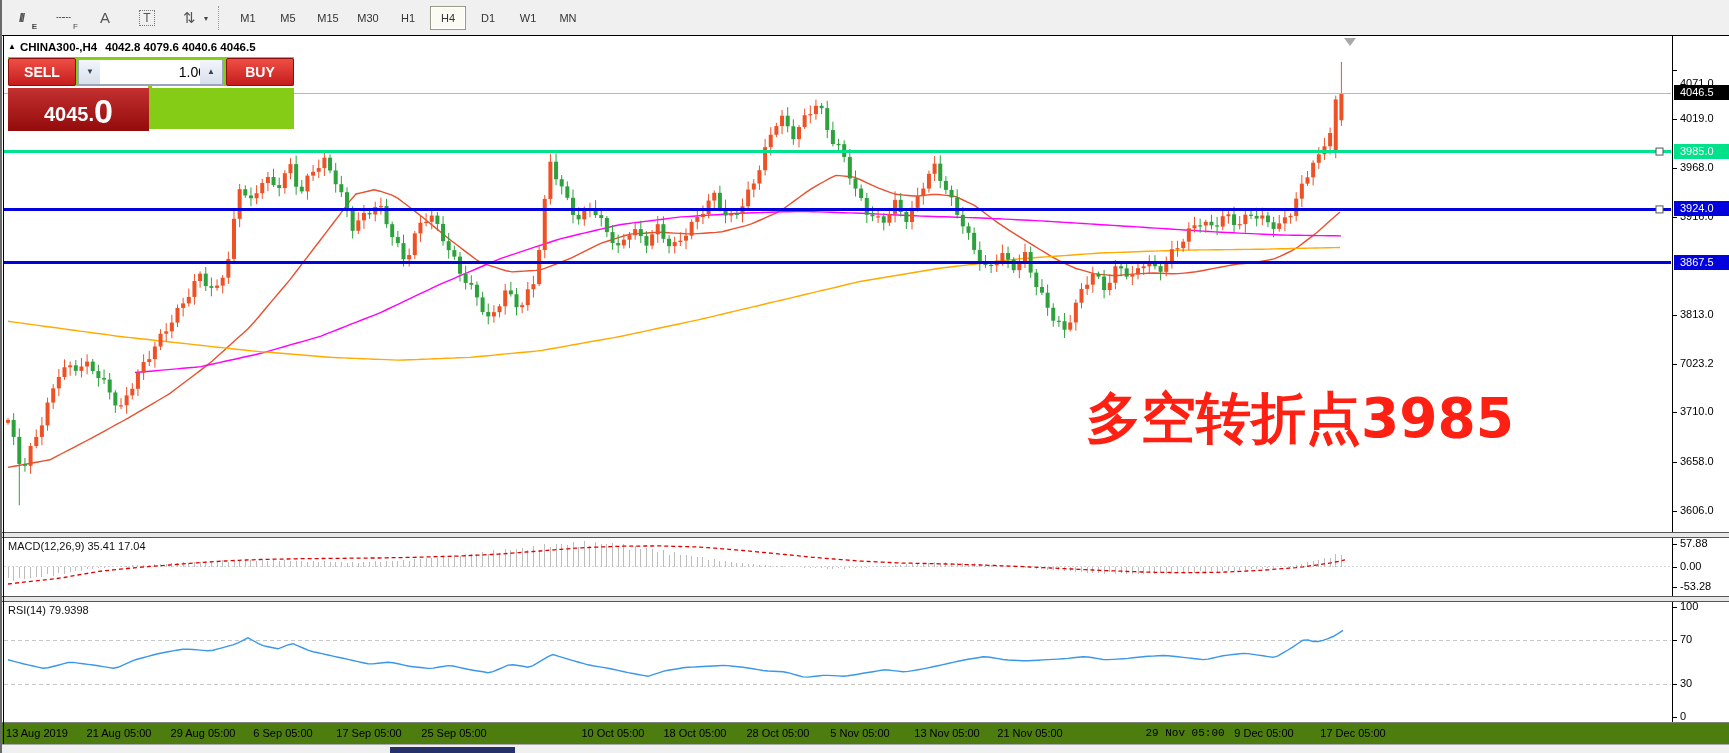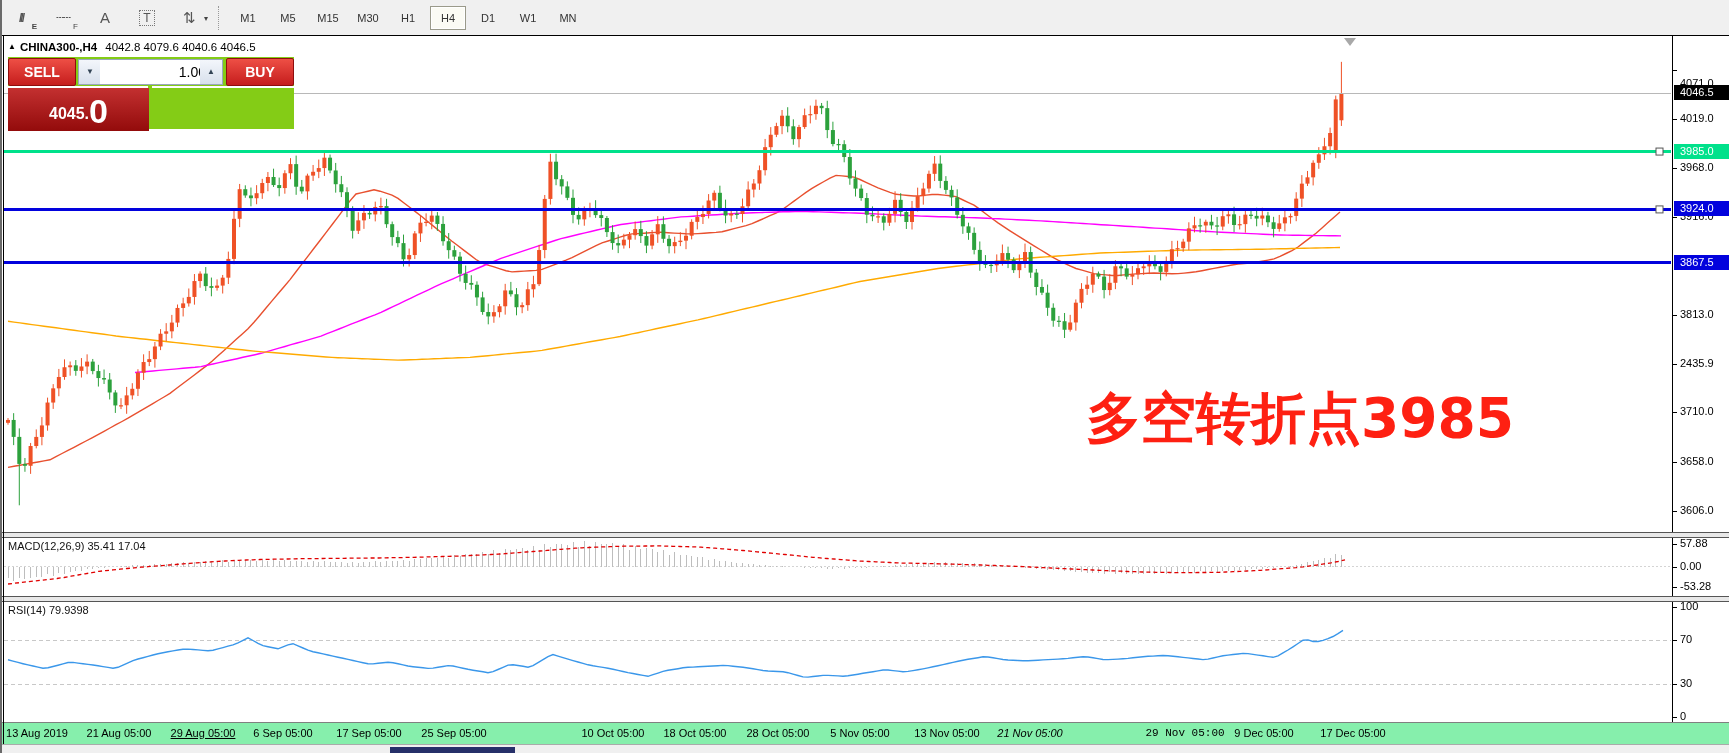--- a/index.html
+++ b/index.html
@@ -20,31 +20,31 @@
           justify-content:center;font-size:11px;color:#333;cursor:pointer;border:1px solid transparent}
   .tf-btn.active{background:#fbfbf4;border:1px solid #9a9a8a;box-shadow:inset 0 0 0 1px #fff}
   
   #left-edge{position:absolute;left:0;top:0;width:2px;height:753px;background:#6a6a6a;z-index:7}
   #plot-left-border{position:absolute;left:3px;top:36px;width:1px;height:708px;background:#000;z-index:5}
   .pane-sep{position:absolute;left:0;width:1729px;height:4px;background:#e8e8e8;
             border-top:1px solid #555;border-bottom:1px solid #555;z-index:4}
   #chart-svg{position:absolute;left:0;top:36px;z-index:1}
   #title{position:absolute;left:8px;top:41px;font-size:11.5px;font-weight:bold;color:#000;z-index:5}
   #title .tri{font-size:8px;vertical-align:2px;margin-right:4px}
-  #title .ohlc{font-weight:normal;margin-left:8px}
+  #title .ohlc{font-weight:bold;margin-left:8px}
   .ind-label{position:absolute;left:8px;font-size:11px;color:#111;z-index:4}
   
   #axis-col{position:absolute;left:1672px;top:36px;width:57px;height:708px;background:#fff;
             border-left:1px solid #000;z-index:3}
   .tick-label{position:absolute;left:7px;font-size:11px;color:#000;white-space:nowrap}
   .tick-dash{position:absolute;left:0;width:4px;height:1px;background:#000}
   .price-badge{position:absolute;left:1px;width:54px;height:15px;line-height:15px;font-size:11px;
                color:#fff;text-align:left;padding-left:6px;z-index:5}
   
-  #xaxis{position:absolute;left:0;top:722px;width:1729px;height:22px;background:#86efac;
+  #xaxis{position:absolute;left:0;top:722px;width:1729px;height:22px;background:#4d7c0f;
          border-top:1px solid #808080;z-index:3}
   .date-label{position:absolute;top:4px;font-size:11px;color:#000;transform:translateX(-50%);white-space:nowrap}
   #bottom-strip{position:absolute;left:0;top:744px;width:1729px;height:9px;background:#f0f0f0;
                 border-top:1px solid #aaa;z-index:6}
   #scroll-thumb{position:absolute;left:390px;top:2px;width:125px;height:6px;background:#263069}
   
   #trade-panel{position:absolute;left:8px;top:57px;width:286px;height:72px;z-index:8;
                background:#84cc16;font-family:"Liberation Sans",sans-serif}
   .tp-row1{position:absolute;left:0;top:0;width:286px;height:29px}
   .tp-btn{position:absolute;top:1px;height:26px;line-height:26px;text-align:center;color:#fff;
@@ -56,21 +56,21 @@
            border:1px solid #9aa7bd;color:#345;font-size:8px;text-align:center;line-height:24px;cursor:pointer}
   #vol-down{left:70px}
   #vol-up{left:192px;border-left:none}
   #vol-field{position:absolute;left:92px;top:2px;width:100px;height:24px;border:1px solid #9aa7bd;
              border-left:none;background:#fff;color:#000;font-size:14px;text-align:right;
              padding:0 6px;line-height:24px}
   .tp-underline{position:absolute;top:29px;height:2px;background:#fff}
   .tp-prices{position:absolute;left:0;top:31px;width:286px;height:41px;display:flex}
   .tp-price{width:141px;height:41px;margin-right:2px;background:linear-gradient(#c33030,#930b0b);
             color:#fff;display:flex;align-items:flex-end;justify-content:center;padding-bottom:2px;cursor:pointer}
-  .tp-price .small{font-size:16px;font-weight:bold;line-height:30px}
+  .tp-price .small{font-size:20px;font-weight:bold;line-height:30px}
   .tp-price .big{font-size:34px;font-weight:bold;line-height:36px}
   
   #annotation{position:absolute;left:1086px;top:382px;font-size:55px;font-weight:bold;color:#fe2012;
               z-index:4;font-family:"DejaVu Sans","Liberation Sans",sans-serif;white-space:nowrap}
 </style>
 </head>
 <body>
 
 <div id="left-edge"></div>
 <div id="toolbar">
@@ -869,21 +869,21 @@
     <div class="tick-label" style="top: 41px;">4071.0</div>
     <div class="tick-dash" style="top: 83.3163px;"></div>
     <div class="tick-label" style="top: 76.3163px;">4019.0</div>
     <div class="tick-dash" style="top: 131.684px;"></div>
     <div class="tick-label" style="top: 124.684px;">3968.0</div>
     <div class="tick-dash" style="top: 181px;"></div>
     <div class="tick-label" style="top: 174px;">3916.0</div>
     <div class="tick-dash" style="top: 278.685px;"></div>
     <div class="tick-label" style="top: 271.685px;">3813.0</div>
     <div class="tick-dash" style="top: 328.001px;"></div>
-    <div class="tick-label" style="top: 321.001px;">2435.9</div>
+    <div class="tick-label" style="top: 321.001px;">7023.2</div>
     <div class="tick-dash" style="top: 376.369px;"></div>
     <div class="tick-label" style="top: 369.369px;">3710.0</div>
     <div class="tick-dash" style="top: 425.685px;"></div>
     <div class="tick-label" style="top: 418.685px;">3658.0</div>
     <div class="tick-dash" style="top: 475.001px;"></div>
     <div class="tick-label" style="top: 468.001px;">3606.0</div>
     <div class="tick-dash" style="top: 508.002px;"></div>
     <div class="tick-label" style="top: 501.002px;">57.88</div>
     <div class="tick-dash" style="top: 530.5px;"></div>
     <div class="tick-label" style="top: 523.5px;">0.00</div>
@@ -898,29 +898,29 @@
     <div class="tick-dash" style="top: 681px;"></div>
     <div class="tick-label" style="top: 674px;">0</div>
     <div class="price-badge" style="top: 107.562px; background: rgb(0, 225, 139);">3985.0</div>
     <div class="price-badge" style="top: 165.413px; background: rgb(2, 2, 221);">3924.0</div>
     <div class="price-badge" style="top: 218.997px; background: rgb(2, 2, 221);">3867.5</div>
     <div class="price-badge" style="top: 49.2356px; background: rgb(0, 0, 0);">4046.5</div>
   </div>
 <div id="xaxis">
     <div class="date-label" style="left: 37px;">13 Aug 2019</div>
     <div class="date-label" style="left: 119px;">21 Aug 05:00</div>
-    <div class="date-label" style="left: 203px; text-decoration: underline;">29 Aug 05:00</div>
+    <div class="date-label" style="left: 203px;">29 Aug 05:00</div>
     <div class="date-label" style="left: 283px;">6 Sep 05:00</div>
     <div class="date-label" style="left: 369px;">17 Sep 05:00</div>
     <div class="date-label" style="left: 454px;">25 Sep 05:00</div>
     <div class="date-label" style="left: 613px;">10 Oct 05:00</div>
     <div class="date-label" style="left: 695px;">18 Oct 05:00</div>
     <div class="date-label" style="left: 778px;">28 Oct 05:00</div>
     <div class="date-label" style="left: 860px;">5 Nov 05:00</div>
     <div class="date-label" style="left: 947px;">13 Nov 05:00</div>
-    <div class="date-label" style="left: 1030px; font-style: italic;">21 Nov 05:00</div>
+    <div class="date-label" style="left: 1030px;">21 Nov 05:00</div>
     <div class="date-label" style="left: 1185px; font-family: Liberation Mono, monospace;">29 Nov 05:00</div>
     <div class="date-label" style="left: 1264px;">9 Dec 05:00</div>
     <div class="date-label" style="left: 1353px;">17 Dec 05:00</div>
   </div>
 <div id="bottom-strip">
   <div id="scroll-thumb"></div>
 </div>
 
 </body></html>

